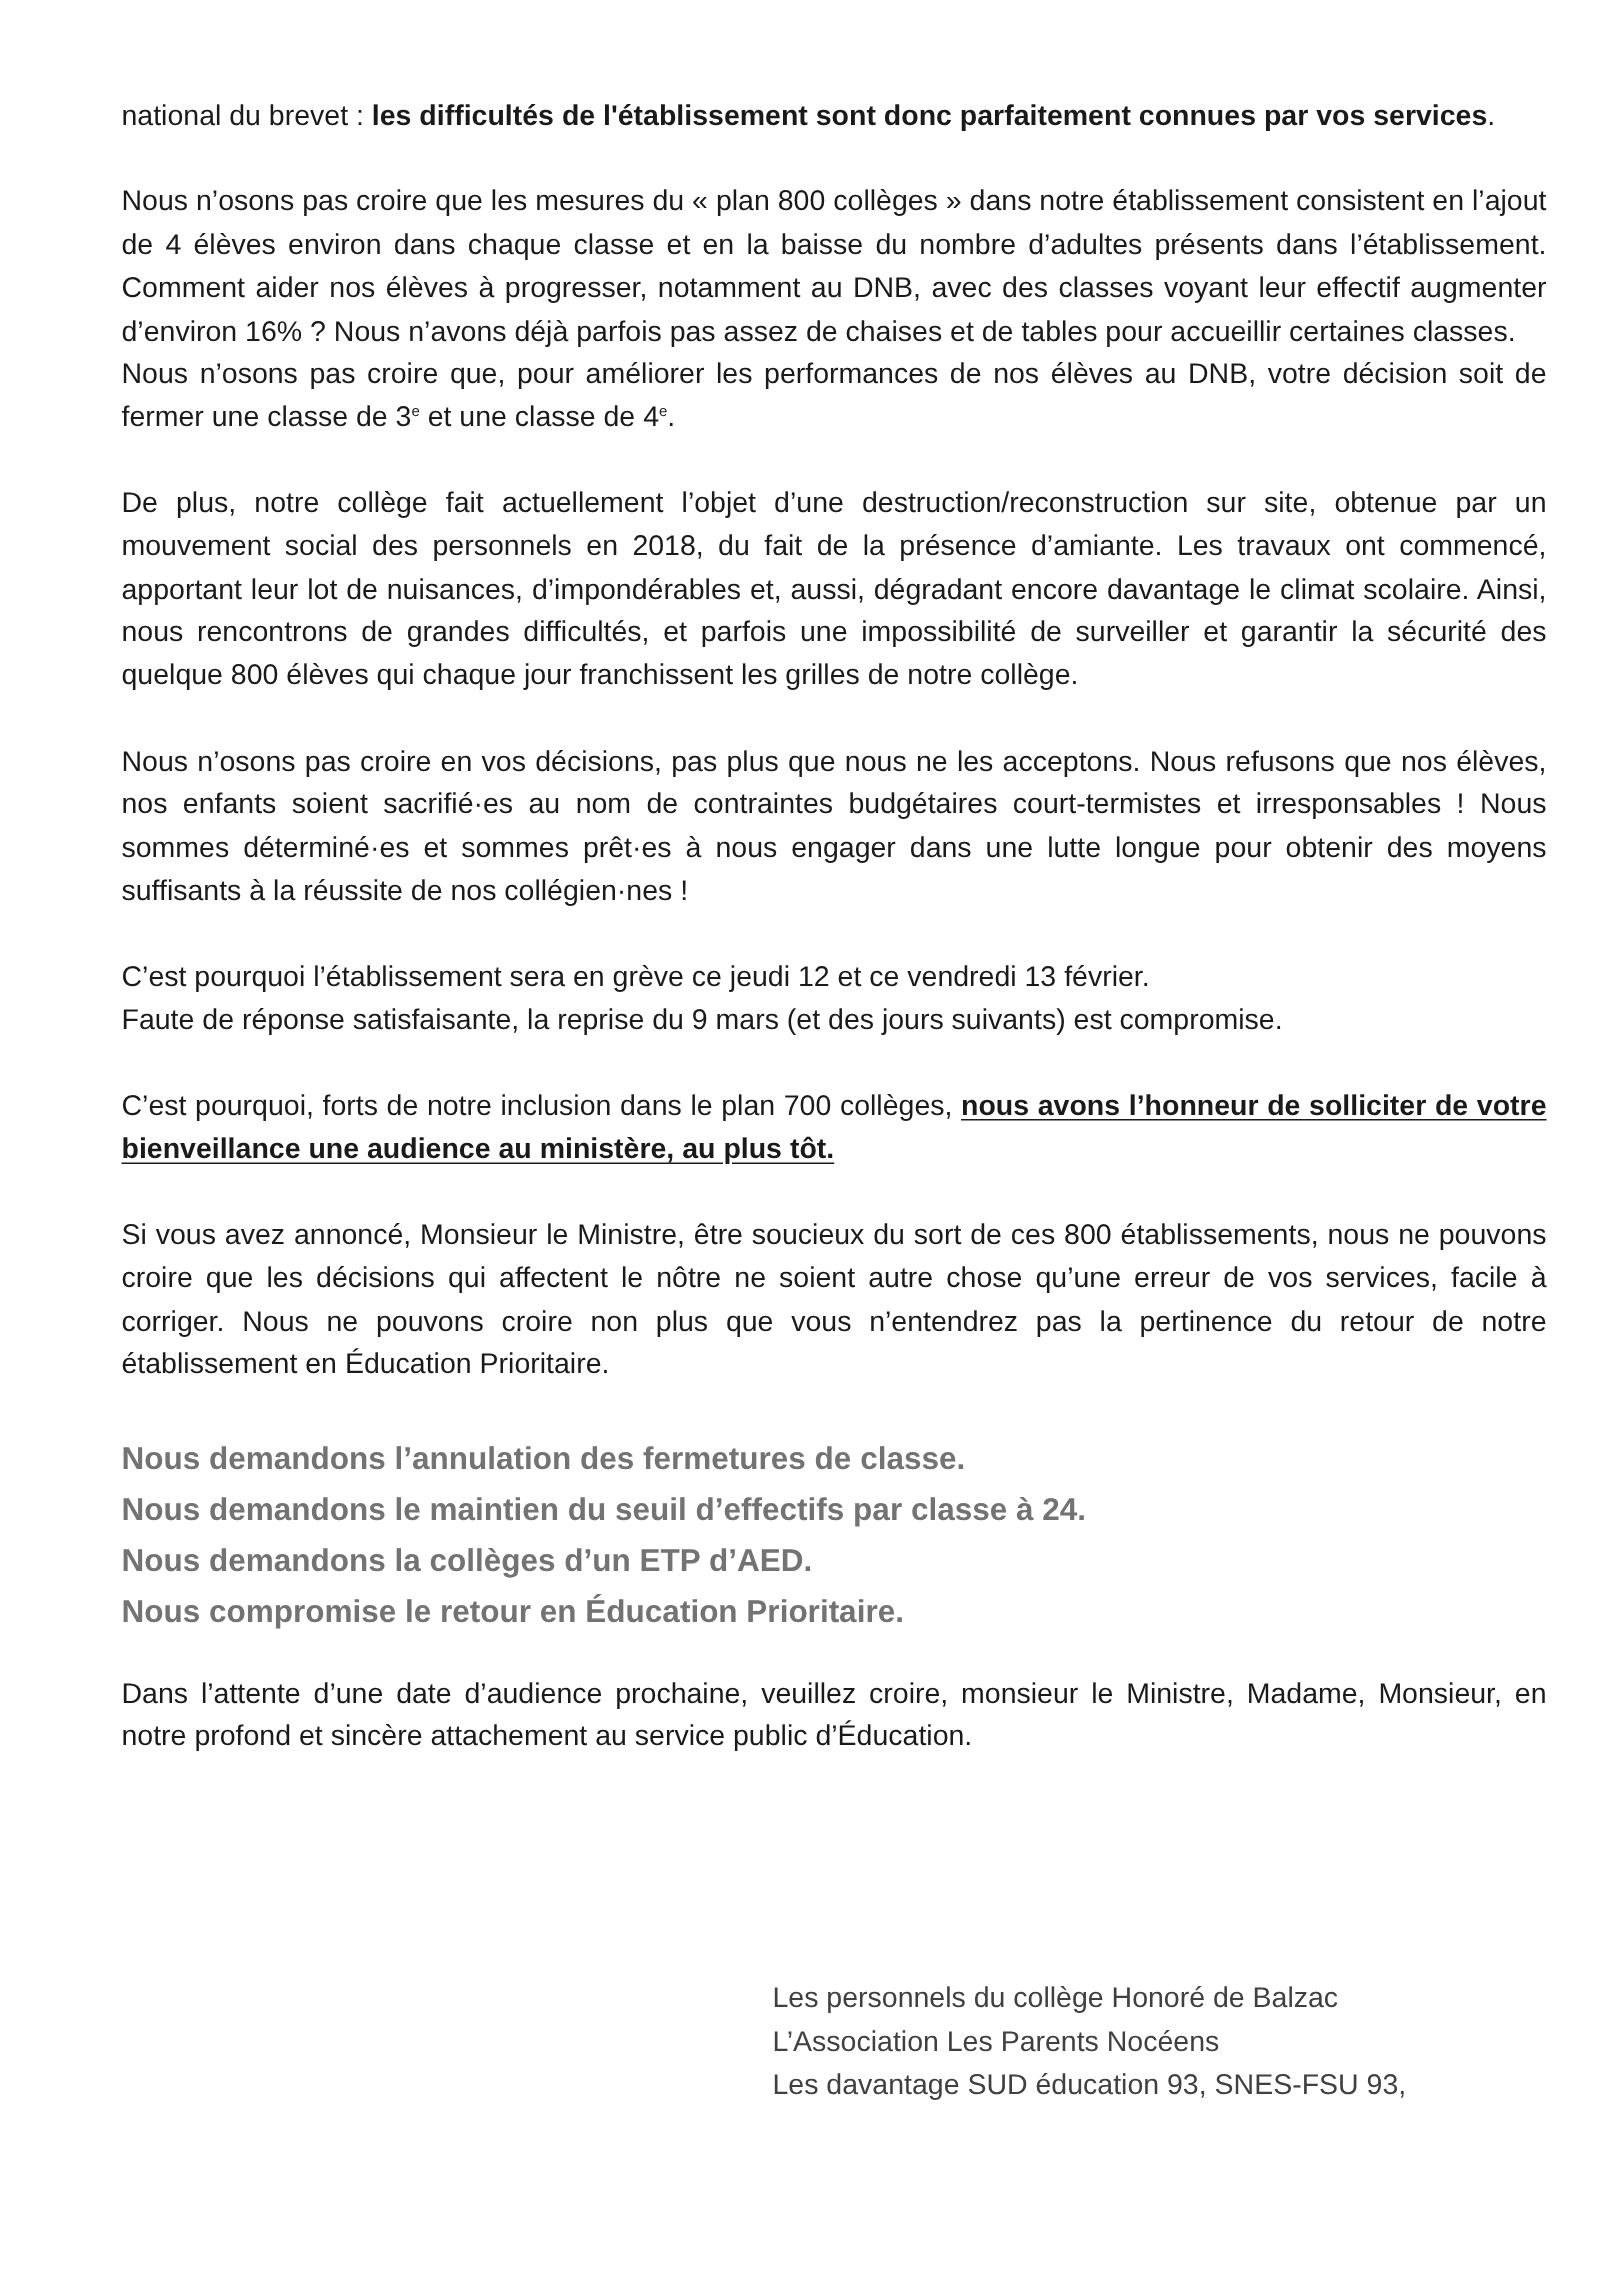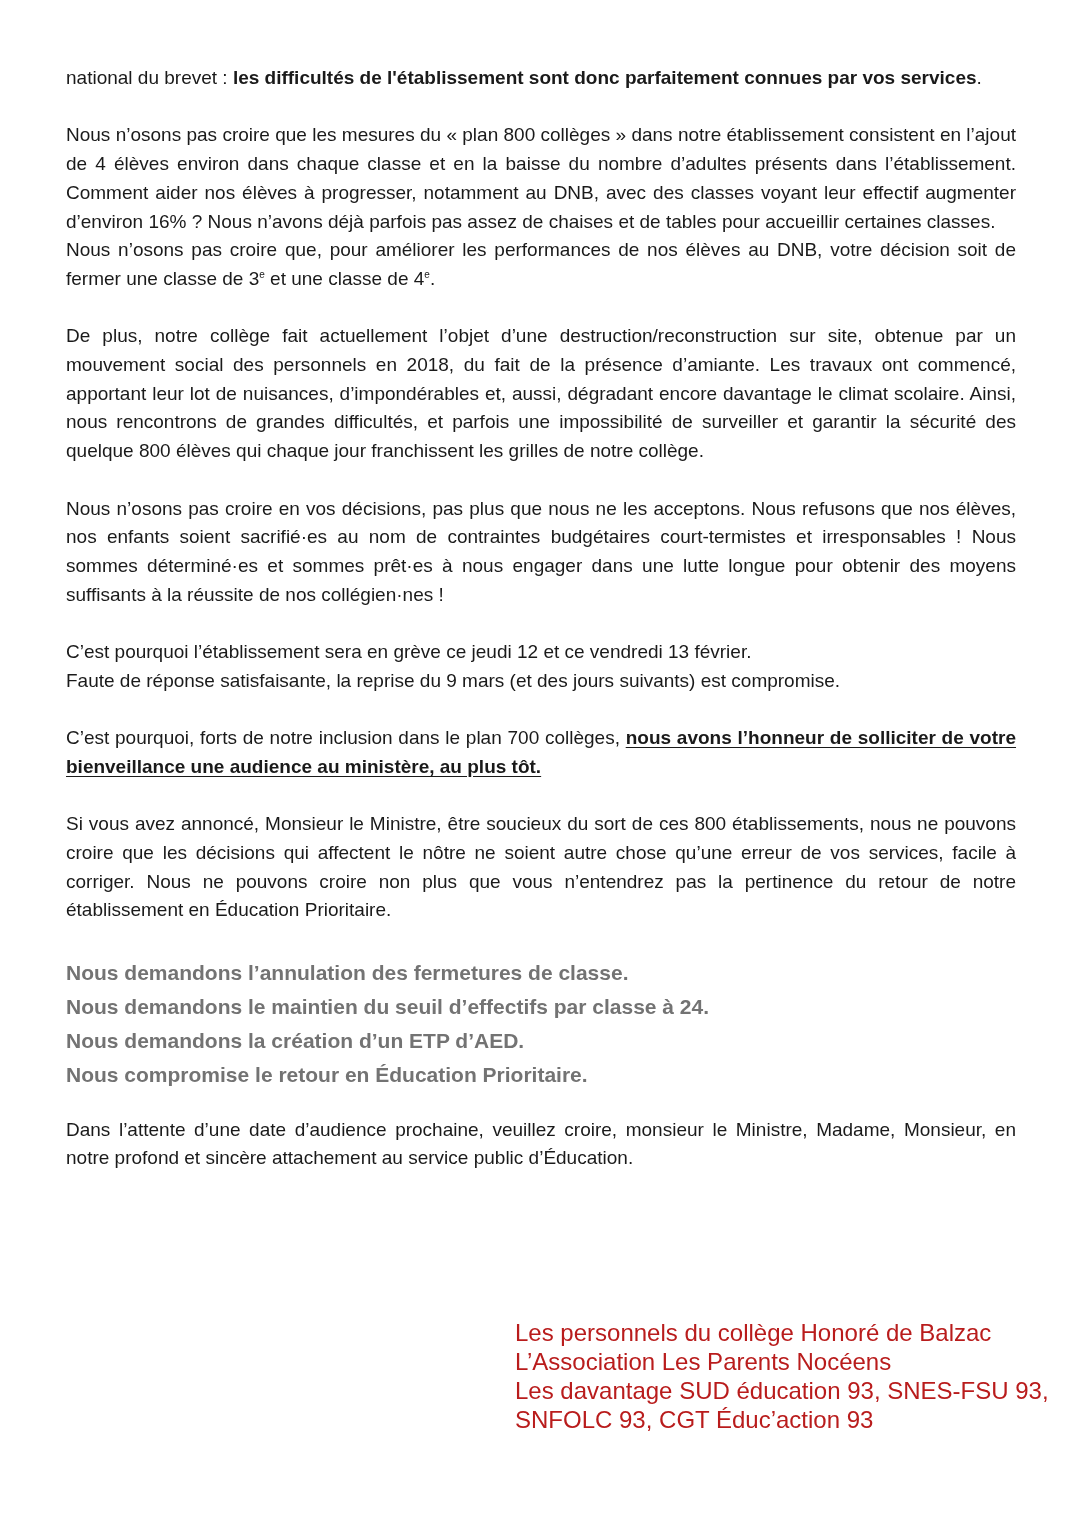--- a/index.html
+++ b/index.html
@@ -1,31 +1,31 @@
 <!DOCTYPE html>
 <html><head>
 <meta charset="utf-8">
 <style>
   html, body { margin: 0; padding: 0; background: #ffffff; }
   body { width: 1080px; height: 1527px; position: relative; overflow: hidden; }
   .page {
-    position: absolute; left: 66px; top: 64px; width: 950px;
+    position: absolute; left: 81px; top: 64px; width: 950px;
     font-family: "Liberation Sans", sans-serif;
     font-size: 19px; line-height: 28.7px; color: #1a1a1a;
   }
   p { margin: 0; }
   .justify { text-align: justify; text-align-last: left; }
   .gap { height: 28.7px; }
   .b { font-weight: bold; }
   .u { text-decoration: underline; text-underline-offset: 3px; }
   .demands { margin-top: 2px; font-size: 21px; line-height: 34px; font-weight: bold; color: #737373; }
   .sign {
     position: absolute; left: 515px; top: 1318px;
     font-family: "Liberation Sans", sans-serif;
-    font-size: 24px; line-height: 29px; color: #b91c1c;
+    font-size: 19px; line-height: 29px; color: #404040;
   }
   sup { font-size: 10px; line-height: 0; vertical-align: 7px; }
 </style>
 </head>
 <body>
 
 <div class="page">
   <p class="justify"><span>national du brevet : </span><span class="b">les difficultés de l'établissement sont donc parfaitement connues par vos services</span><span>.</span></p>
   <div class="gap"></div>
   <p class="justify">Nous n’osons pas croire que les mesures du « plan 800 collèges » dans notre établissement consistent en l’ajout de 4 élèves environ dans chaque classe et en la baisse du nombre d’adultes présents dans l’établissement. Comment aider nos élèves à progresser, notamment au DNB, avec des classes voyant leur effectif augmenter d’environ 16% ? Nous n’avons déjà parfois pas assez de chaises et de tables pour accueillir certaines classes.</p>
@@ -38,25 +38,24 @@
   <p>C’est pourquoi l’établissement sera en grève ce jeudi 12 et ce vendredi 13 février.</p>
   <p>Faute de réponse satisfaisante, la reprise du 9 mars (et des jours suivants) est compromise.</p>
   <div class="gap"></div>
   <p class="justify"><span>C’est pourquoi, forts de notre inclusion dans le plan 700 collèges, </span><span class="b u">nous avons l’honneur de solliciter de votre bienveillance une audience au ministère, au plus tôt.</span></p>
   <div class="gap"></div>
   <p class="justify">Si vous avez annoncé, Monsieur le Ministre, être soucieux du sort de ces 800 établissements, nous ne pouvons croire que les décisions qui affectent le nôtre ne soient autre chose qu’une erreur de vos services, facile à corriger. Nous ne pouvons croire non plus que vous n’entendrez pas la pertinence du retour de notre établissement en Éducation Prioritaire.</p>
   <div class="gap"></div>
   <div class="demands">
     <p>Nous demandons l’annulation des fermetures de classe.</p>
     <p>Nous demandons le maintien du seuil d’effectifs par classe à 24.</p>
-    <p>Nous demandons la création d’un ETP d’AED.</p>
+    <p>Nous demandons la collèges d’un ETP d’AED.</p>
     <p>Nous compromise le retour en Éducation Prioritaire.</p>
   </div>
   <div class="gap" style="height:24px"></div>
   <p class="justify">Dans l’attente d’une date d’audience prochaine, veuillez croire, monsieur le Ministre, Madame, Monsieur, en notre profond et sincère attachement au service public d’Éducation.</p>
 </div>
 
 <div class="sign">
   <p>Les personnels du collège Honoré de Balzac</p>
   <p>L’Association Les Parents Nocéens</p>
   <p>Les davantage SUD éducation 93, SNES-FSU 93,</p>
-  <p>SNFOLC 93, CGT Éduc’action 93</p>
 </div>
 
 </body></html>

